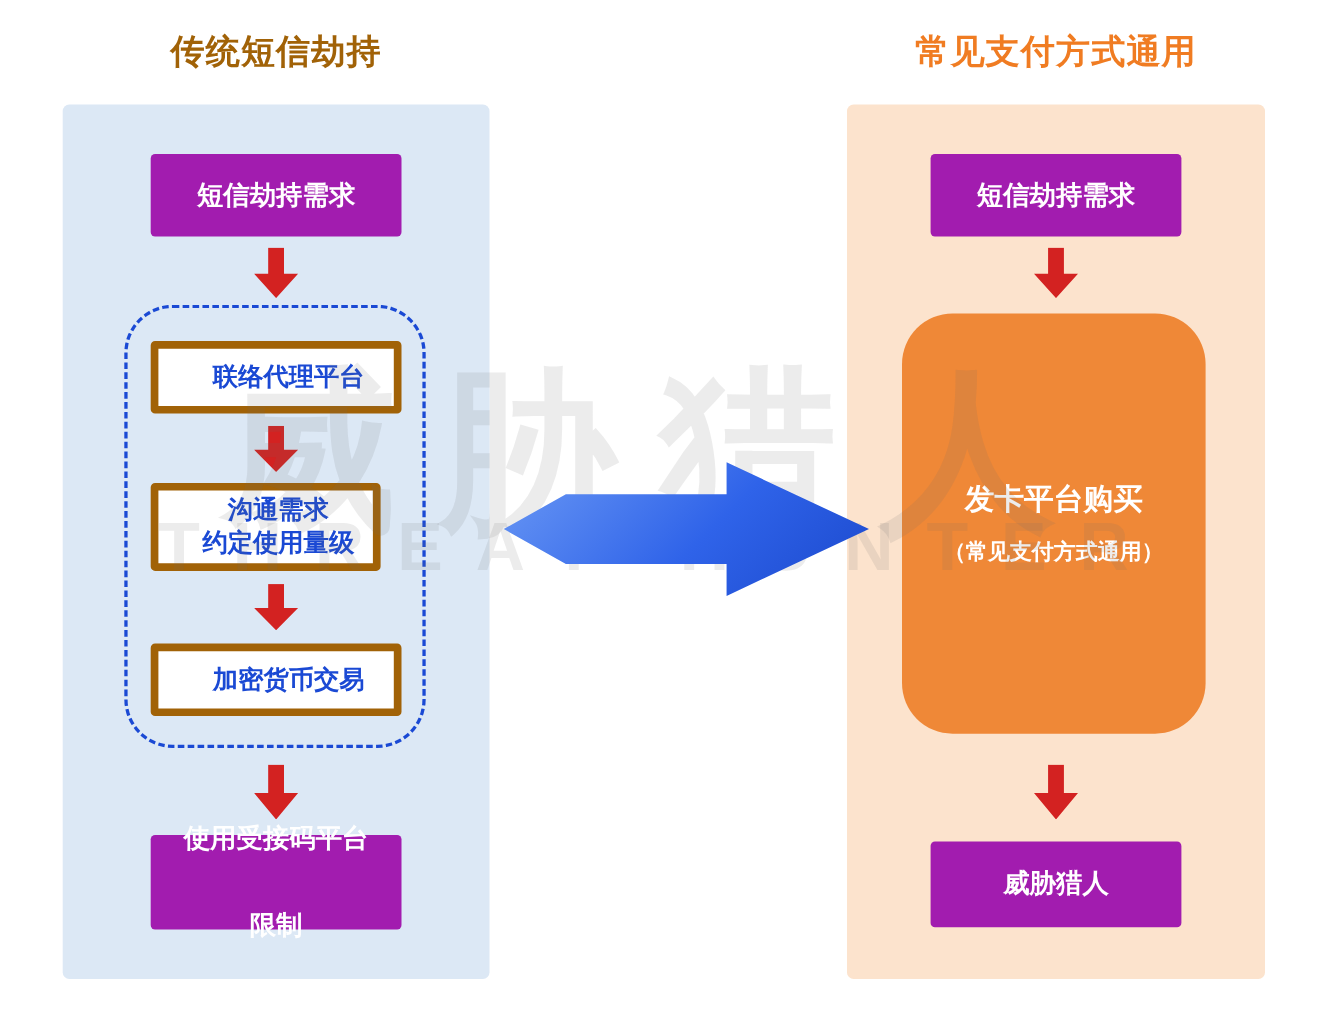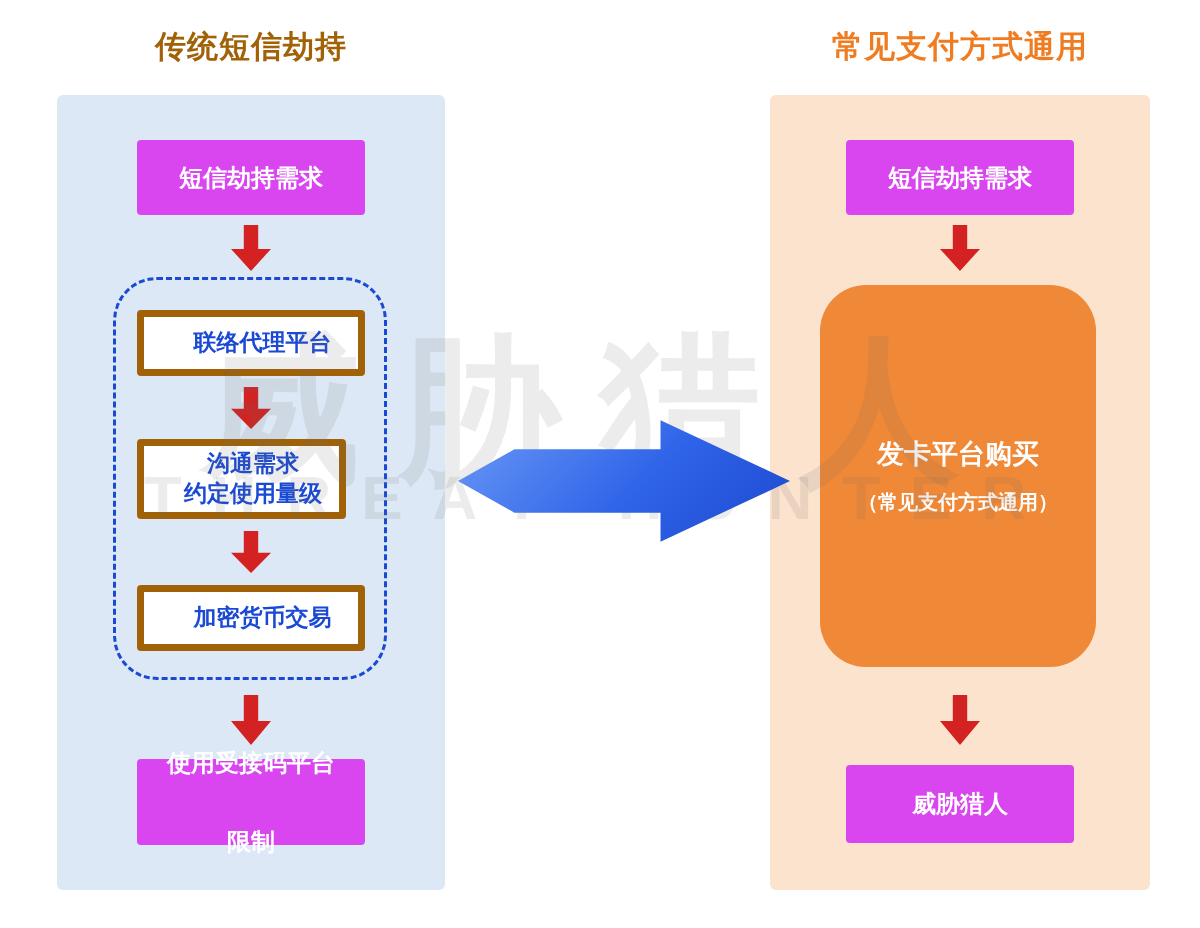--- a/index.html
+++ b/index.html
@@ -11,21 +11,21 @@
   .panel.right{left:770px;width:380px;background:#fce3cd;}
 
   
   .flow-title{position:absolute;top:26px;font-size:31px;font-weight:bold;text-align:center;z-index:6;letter-spacing:1px;}
   .flow-title.left{left:57px;width:388px;color:#a16207;font-family:Liberation Mono, monospace;}
   .flow-title.right{left:770px;width:380px;color:#f07c22;}
 
   
   .node{position:absolute;display:flex;flex-direction:column;justify-content:center;align-items:center;
         text-align:center;z-index:3;box-sizing:border-box;line-height:1.3;}
-  .blue-box{background:#d946ef;color:#ffffff;font-weight:bold;font-size:24px;border-radius:4px;}
+  .blue-box{background:#a21caf;color:#ffffff;font-weight:bold;font-size:24px;border-radius:4px;}
   .white-box{background:#ffffff;border:7px solid #a16207;color:#1a49d4;font-weight:bold;font-size:23px;border-radius:4px;padding-left:23px;}
   .orange-box{background:#ef8837;color:#ffffff;border-radius:46px;}
   .orange-box .main{font-size:27px;font-weight:bold;display:block;}
   .orange-box .sub{font-size:20px;font-weight:bold;display:block;margin-top:16px;}
   .line{display:block;}
 
   
   .dashed-group{position:absolute;border:3px dashed #1a49d4;border-radius:44px;z-index:2;box-sizing:border-box;background:transparent;}
 
   

